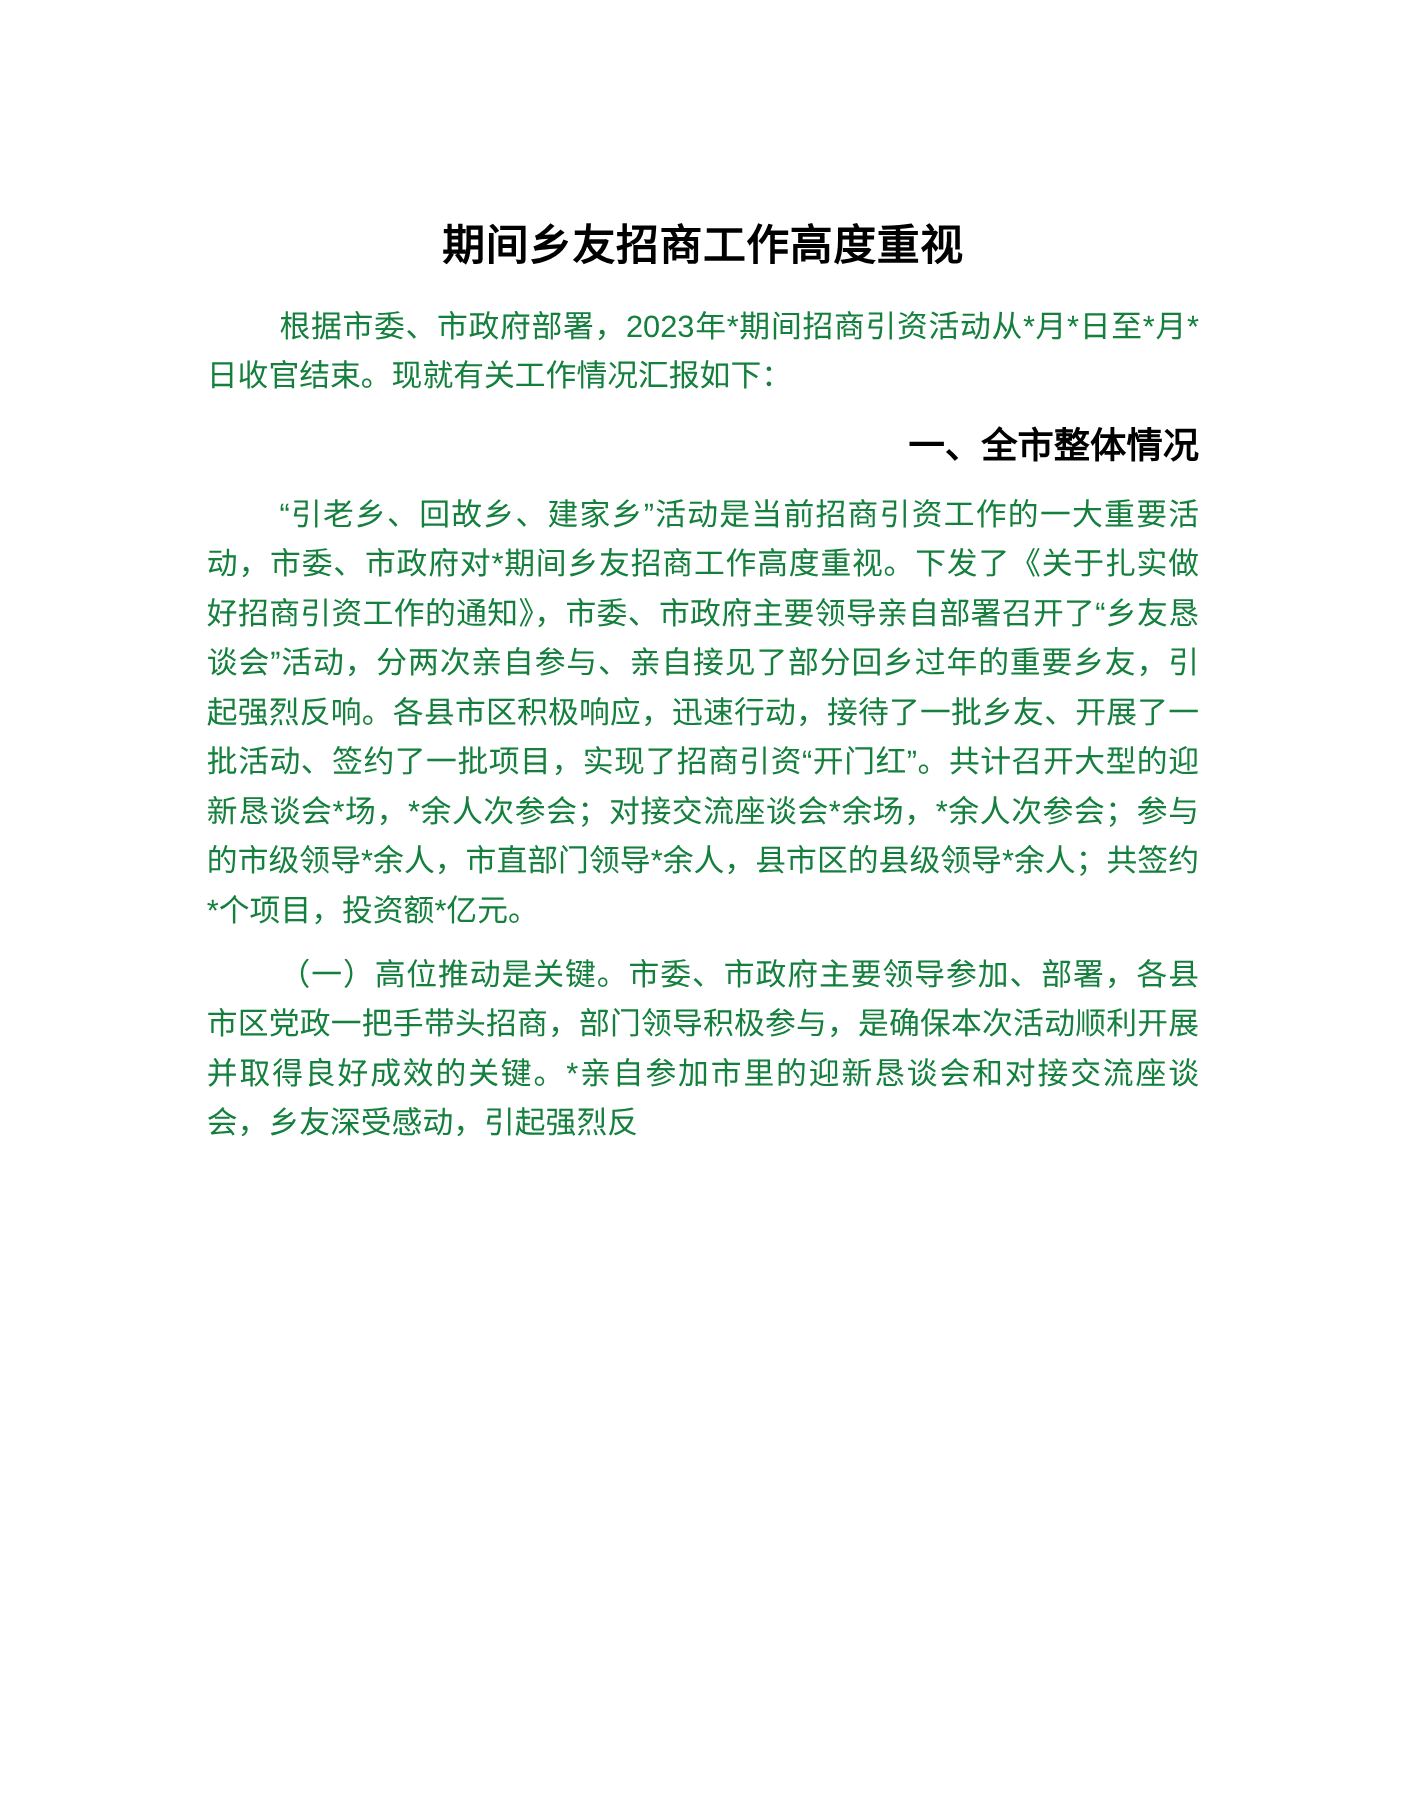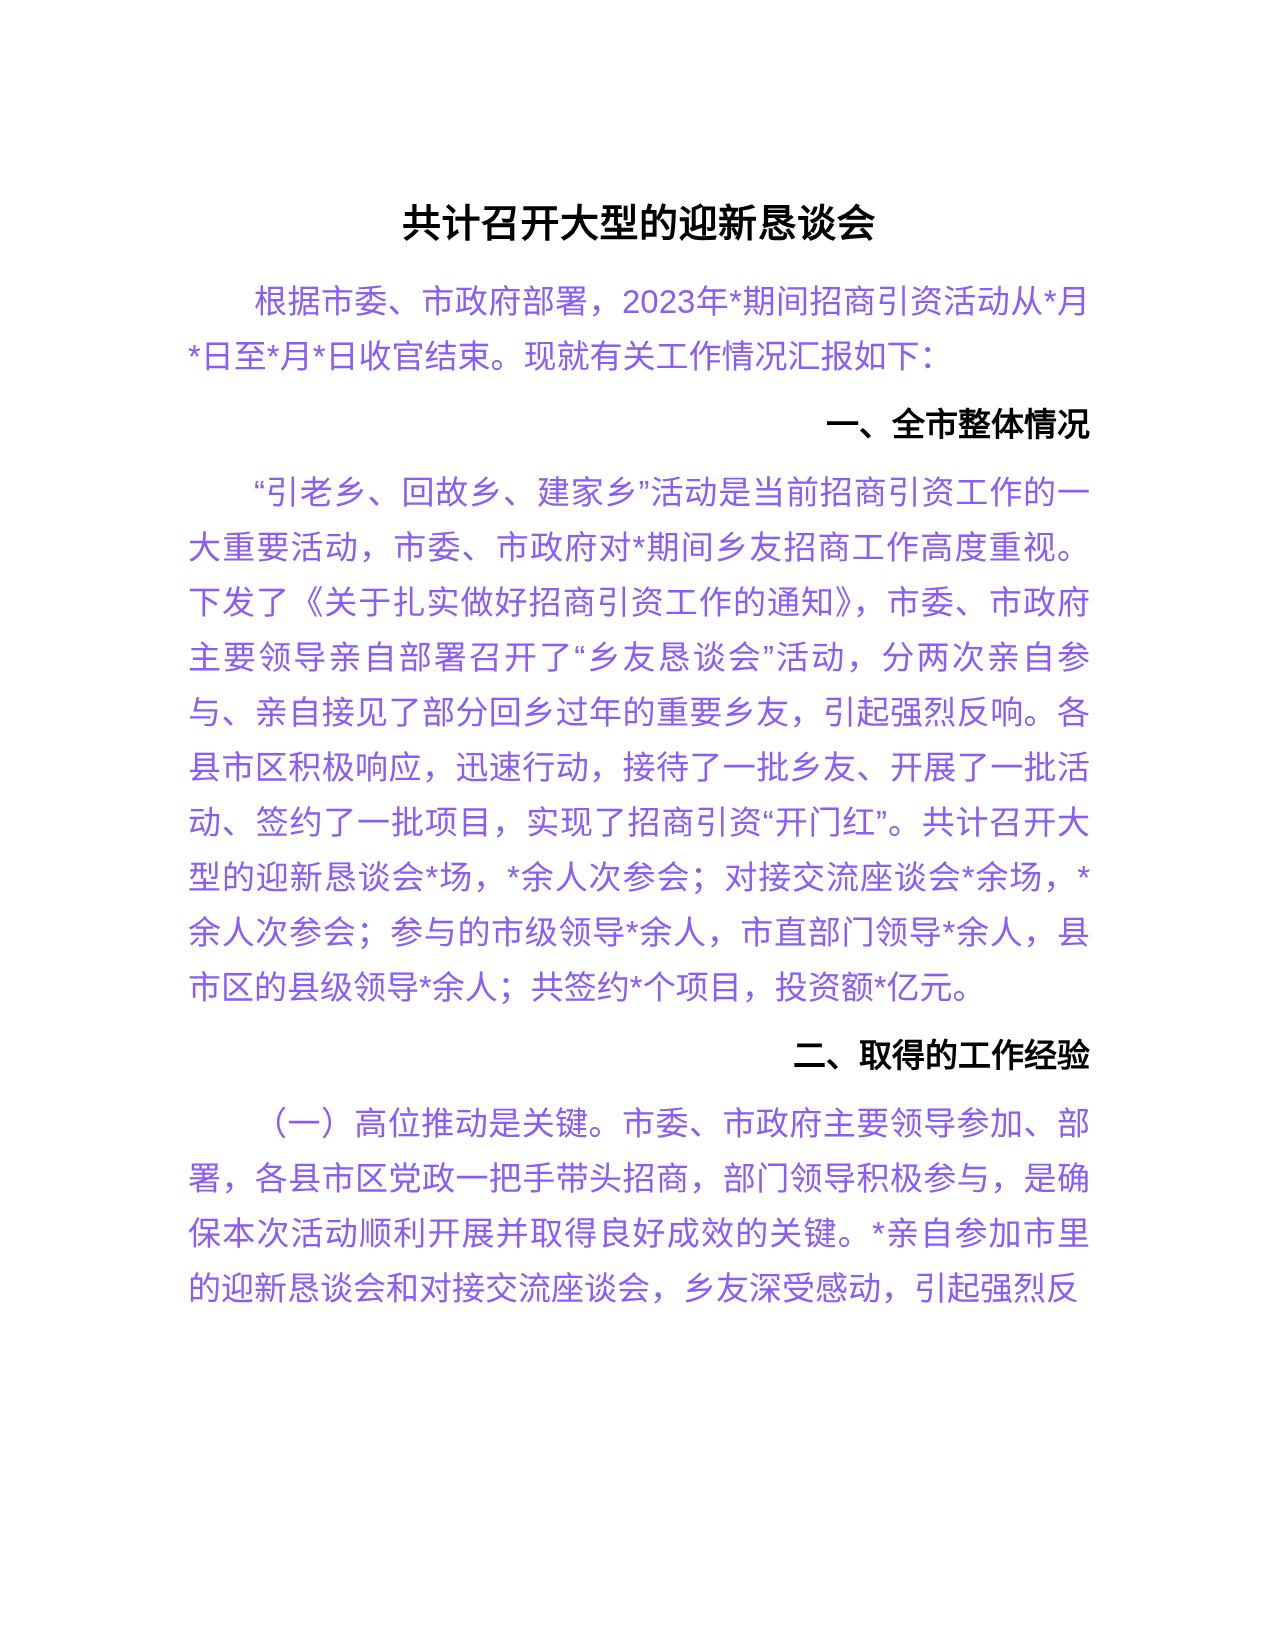--- a/index.html
+++ b/index.html
@@ -31,28 +31,28 @@
     font-size: 39px;
     font-weight: bold;
     text-align: center;
     line-height: 56px;
     margin: 0 0 22px 0;
     letter-spacing: 0.5px;
     color: #000000;
   }
 
   .para {
-    font-size: 33px;
-    line-height: 55px;
+    font-size: 28px;
+    line-height: 45px;
     text-align: justify;
     text-justify: inter-ideograph;
     text-align-last: left;
     margin: 0 0 13px 0;
     text-indent: 66px;
-    color: #8b5cf6;
+    color: #15803d;
     word-break: break-all;
   }
 
   .section-heading {
     font-size: 33px;
     line-height: 55px;
     text-align: right;
     margin: 0 0 13px 0;
     text-indent: 66px;
     font-weight: bold;
@@ -61,22 +61,21 @@
 
   .para:last-child {
     margin-bottom: 0;
   }
 </style>
 </head>
 <body>
 
 <div class="page">
   <div class="content">
-    <h1 class="doc-title">共计召开大型的迎新恳谈会</h1>
+    <h1 class="doc-title">期间乡友招商工作高度重视</h1>
     <div id="blocks">
         <p class="para">根据市委、市政府部署，2023年*期间招商引资活动从*月*日至*月*日收官结束。现就有关工作情况汇报如下：</p>
         <p class="section-heading">一、全市整体情况</p>
         <p class="para">“引老乡、回故乡、建家乡”活动是当前招商引资工作的一大重要活动，市委、市政府对*期间乡友招商工作高度重视。下发了《关于扎实做好招商引资工作的通知》，市委、市政府主要领导亲自部署召开了“乡友恳谈会”活动，分两次亲自参与、亲自接见了部分回乡过年的重要乡友，引起强烈反响。各县市区积极响应，迅速行动，接待了一批乡友、开展了一批活动、签约了一批项目，实现了招商引资“开门红”。共计召开大型的迎新恳谈会*场，*余人次参会；对接交流座谈会*余场，*余人次参会；参与的市级领导*余人，市直部门领导*余人，县市区的县级领导*余人；共签约*个项目，投资额*亿元。</p>
-        <p class="section-heading">二、取得的工作经验</p>
         <p class="para">（一）高位推动是关键。市委、市政府主要领导参加、部署，各县市区党政一把手带头招商，部门领导积极参与，是确保本次活动顺利开展并取得良好成效的关键。*亲自参加市里的迎新恳谈会和对接交流座谈会，乡友深受感动，引起强烈反</p>
       </div>
   </div>
 </div>
 
 </body></html>

